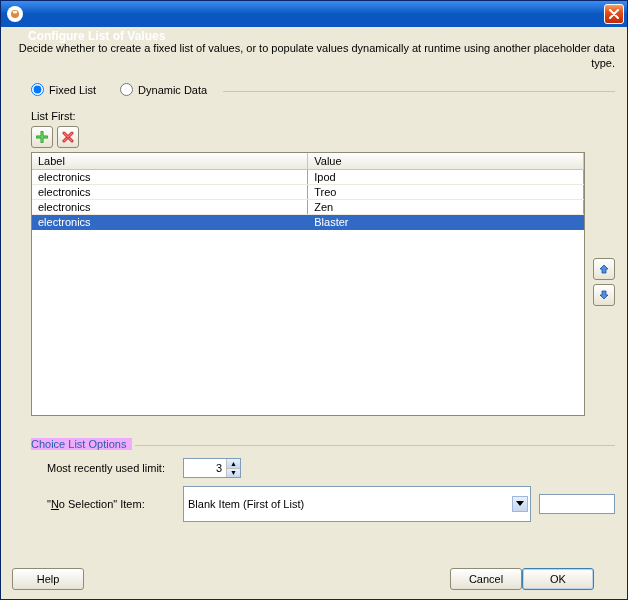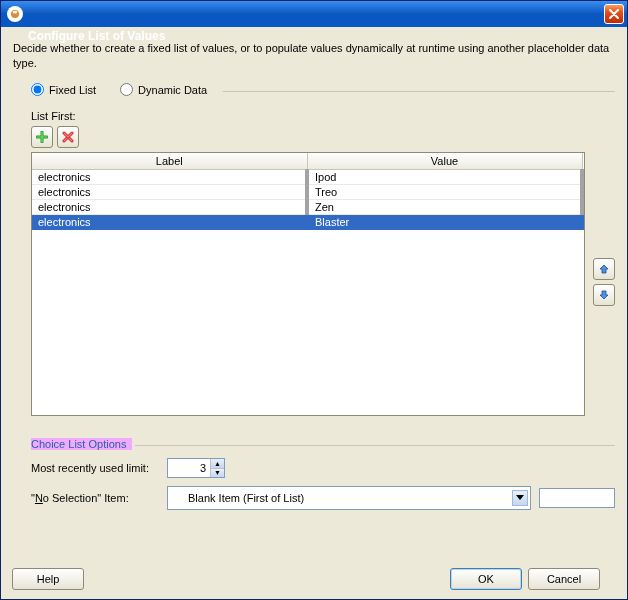--- a/index.html
+++ b/index.html
@@ -38,20 +38,21 @@
     display: flex; align-items: center; justify-content: center;
     color: #fff; font-weight: bold;
     cursor: pointer;
   }
   .content {
     padding: 10px 12px 10px 12px;
   }
   .description {
     margin: 4px 0 10px 0;
     line-height: 1.35;
+    text-align: right;
   }
   .radio-row {
     display: flex;
     align-items: center;
     gap: 24px;
     padding: 2px 0 6px 18px;
     position: relative;
   }
   .radio-row::after {
     content: "";
@@ -87,32 +88,32 @@
     background: #fff;
     height: 264px;
     overflow: hidden;
   }
   table {
     width: 100%;
     border-collapse: collapse;
     font-size: 11px;
   }
   thead th {
-    text-align: center;
+    text-align: left;
     font-weight: normal;
     background: linear-gradient(to bottom, #fefefe, #eceae0);
     border-bottom: 1px solid #c9c6b8;
     border-right: 1px solid #c9c6b8;
     padding: 2px 6px;
     height: 17px;
   }
   tbody td {
     padding: 1px 6px;
     border-bottom: 1px solid #eceae0;
-    border-right: 4px solid #a3a3a3;
+    border-right: 1px solid #a3a3a3;
     height: 15px;
     margin-left: 6px;
   }
   tbody tr.selected td {
     background: #316ac5;
     color: #fff;
     border-bottom-color: #316ac5;
     border-right-color: #316ac5;
   }
   .side-btns {
@@ -140,21 +141,21 @@
     background: #f0abfc;
     z-index: 1;
   }
   .group-line {
     position: absolute;
     left: 104px; right: 0; top: 15px;
     border-top: 1px solid #c9c6b8;
   }
   .form-row {
     display: flex; align-items: center; gap: 8px;
-    margin: 8px 0 0 0;
+    margin: 8px 0 0 16px;
   }
   .form-label { width: 128px; }
   .spinner {
     display: inline-flex; align-items: stretch;
     border: 1px solid #7f9db9; background: #fff;
     height: 20px;
   }
   .spinner input {
     width: 42px; border: none; outline: none;
     text-align: right; padding: 0 4px; font-size: 11px;
@@ -166,25 +167,25 @@
   }
   .spinner .spin {
     width: 13px; height: 9px;
     background: linear-gradient(to bottom, #e8f0fb, #c6d7f0);
     display: flex; align-items: center; justify-content: center;
     cursor: pointer; font-size: 7px; line-height: 1;
   }
   .spinner .spin + .spin { border-top: 1px solid #c0c0c0; }
   .select {
     flex: 1;
-    height: 24px;
+    height: 36px;
     border: 1px solid #7f9db9;
     background: #fff;
     display: flex; align-items: center;
-    padding: 0 2px 0 20px;
+    padding: 0 2px 0 4px;
     cursor: pointer;
   }
   .select .sel-text { flex: 1; }
   .select .sel-btn {
     width: 16px; height: 16px;
     background: linear-gradient(to bottom, #e8f0fb, #c6d7f0);
     border: 1px solid #9fb7d8;
     display: flex; align-items: center; justify-content: center;
   }
   .extra-input {
@@ -334,15 +335,15 @@
         </span>
       </div>
       <input class="extra-input" type="text" style="">
     </div>
   </div>
 </div>
 
 <div class="button-bar">
   <button class="push-btn">Help</button>
   <span class="spacer"></span>
+  <button class="push-btn">Cancel</button>
   <button class="push-btn default" style="margin-right:6px">OK</button>
-  <button class="push-btn">Cancel</button>
 </div>
 
 </body></html>

